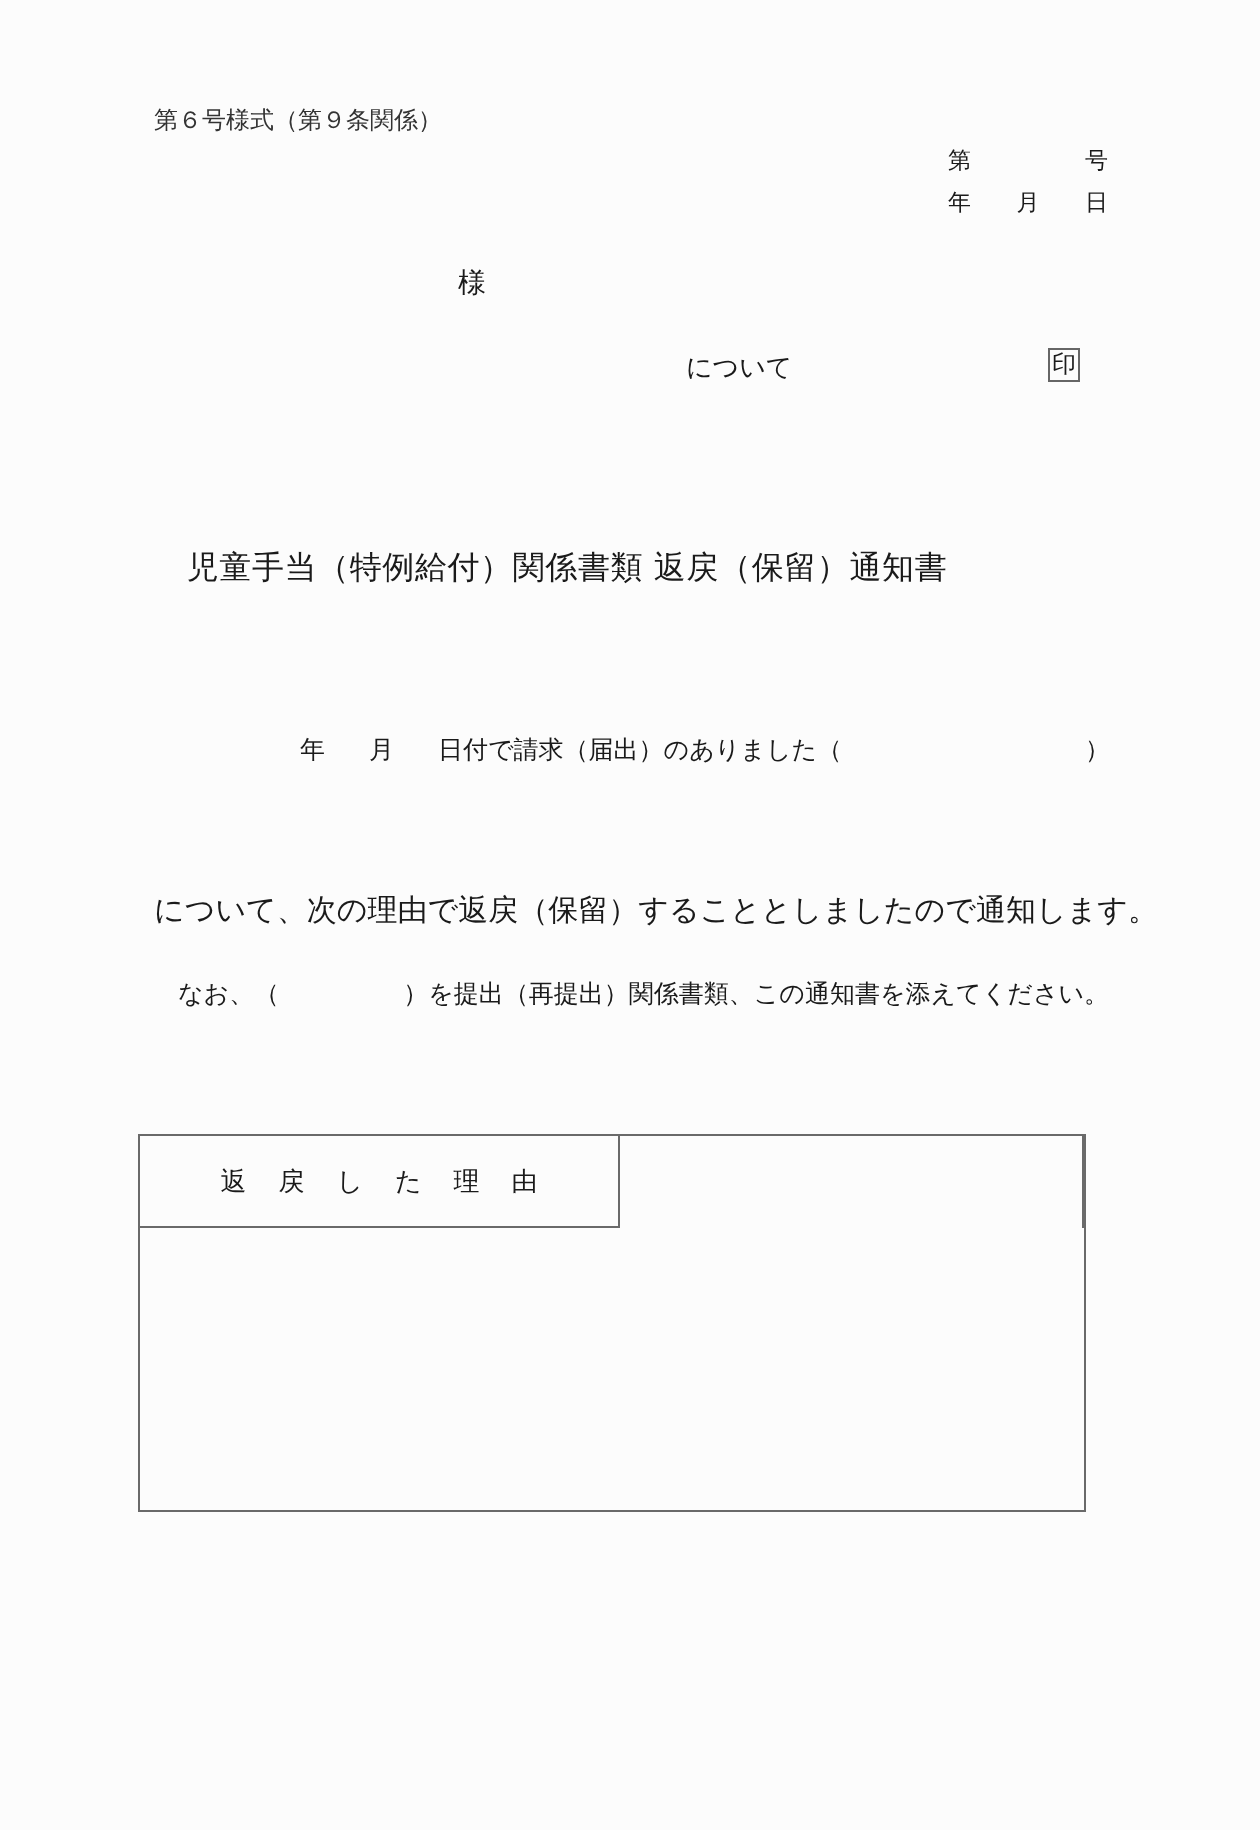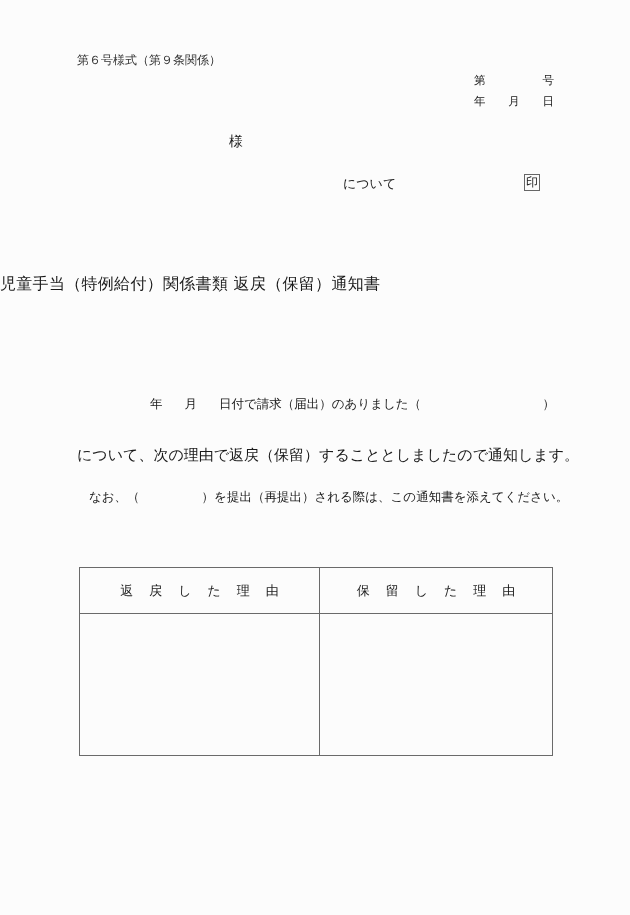--- a/index.html
+++ b/index.html
@@ -16,29 +16,29 @@
     .doc-no { left: 474px; top: 73px; font-size: 11.5px; width: 80px; }
     .doc-no .r { display: flex; justify-content: space-between; width: 80px; height: 20px; }
     .doc-date .r { display: flex; justify-content: space-between; width: 80px; }
     .doc-date { left: 474px; top: 94px; font-size: 11.5px; }
     .recipient { left: 229px; top: 133px; font-size: 14px; }
     .issuer { left: 343px; top: 175px; font-size: 13px; }
     .seal {
       left: 524px; top: 174px; font-size: 12px;
       border: 1px solid #666; padding: 0 1px; line-height: 15px;
     }
-    .title { left: 0; width: 535px; text-align: left; top: 274px; font-size: 16px; letter-spacing: 0.3px; }
-    .p1 { left: 150px; top: 367px; font-size: 12.5px; width: 405px; margin-top: 29px; }
+    .title { left: 16px; width: 535px; text-align: center; top: 274px; font-size: 16px; letter-spacing: 0.3px; }
+    .p1 { left: 150px; top: 367px; font-size: 12.5px; width: 405px; }
     .p1 .close { position: absolute; right: 0; top: 0; }
     .p2 { left: 77px; top: 446px; font-size: 15px; }
     .p3 { left: 89px; top: 489px; font-size: 12.5px; }
     .gap-y { display: inline-block; width: 22px; }
     .gap-paren { display: inline-block; width: 62px; }
     .reasons-table {
-      position: absolute; left: 79px; top: 567px;
+      position: absolute; left: 69px; top: 567px;
       width: 474px; height: 189px;
       border: 1px solid #6a6a6a;
       box-sizing: border-box;
       display: grid;
       grid-template-columns: 240px 1fr;
       grid-template-rows: 46px 1fr;
     }
     .cell { box-sizing: border-box; }
     .hdr {
       display: flex; align-items: center; justify-content: center;
@@ -76,21 +76,20 @@
 <div class="abs title">児童手当（特例給付）関係書類 返戻（保留）通知書</div>
 
 <div class="abs p1">
   <span>年</span><span class="gap-y"></span><span>月</span><span class="gap-y"></span><span>日付で請求（届出）のありました（</span>
   <span class="close">）</span>
 </div>
 
 <div class="abs p2">について、次の理由で返戻（保留）することとしましたので通知します。</div>
 
 <div class="abs p3">
-  <span>なお、（</span><span class="gap-paren"></span><span>）を提出（再提出）される際は、この通知書を添えてください。</span>
+  <span>なお、（</span><span class="gap-paren"></span><span>）を提出（再提出）関係書類、この通知書を添えてください。</span>
 </div>
 
 <div class="reasons-table">
   <div class="cell hdr left">返戻した理由</div>
-  <div class="cell hdr">保留した理由</div>
   <div class="cell left"></div>
   <div class="cell"></div>
 </div>
 
 </body></html>

